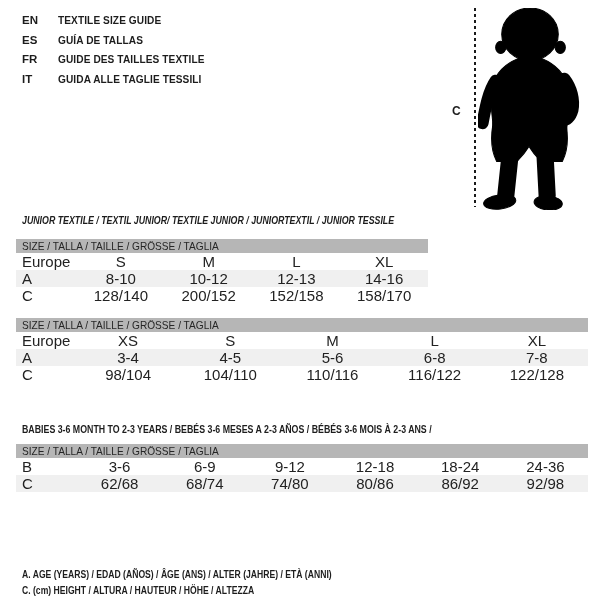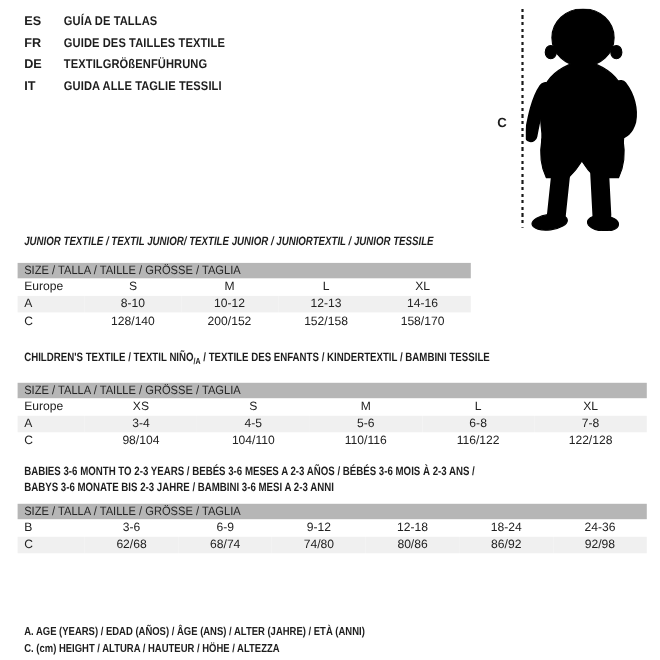--- a/index.html
+++ b/index.html
@@ -36,47 +36,47 @@
   .sec2 .sec-title{margin-bottom:12px;}
   .sec3 .sec-title{margin-bottom:0;}
   .sec3 .gap{height:8px;}
   .size-bar{
     background:#b6b6b6;height:14px;line-height:14px;
     font-size:11px;color:#262626;padding-left:6px;white-space:nowrap;
   }
   .size-bar .tline{display:inline-block;transform:scaleX(0.92);transform-origin:0 50%;}
   table.size-table{
     width:100%;border-collapse:collapse;table-layout:fixed;
-    font-size:11px;color:#222;
+    font-size:15px;color:#222;
   }
   table.size-table th{
     width:55px;text-align:left;font-weight:normal;padding:0 0 0 6px;height:15.5px;
   }
   table.size-table td{text-align:center;padding:0;height:15.5px;}
   table.size-table tr.alt{background:#f0f0f0;}
   
   .notes{position:absolute;left:22px;top:567px;font-weight:bold;font-size:10.5px;line-height:15.5px;}
   .note-line{white-space:nowrap;}
   .note-line .tline{display:inline-block;transform:scaleX(0.82);transform-origin:0 50%;}
 </style>
 </head>
 <body>
 
 <div class="lang-block">
     <div class="lang-row">
+      <span class="lang-code">EN</span>
+      <span class="lang-title">TEXTILE SIZE GUIDE</span>
+    </div>
+    <div class="lang-row">
       <span class="lang-code">ES</span>
       <span class="lang-title">GUÍA DE TALLAS</span>
     </div>
     <div class="lang-row">
       <span class="lang-code">FR</span>
       <span class="lang-title">GUIDE DES TAILLES TEXTILE</span>
-    </div>
-    <div class="lang-row">
-      <span class="lang-code">DE</span>
-      <span class="lang-title">TEXTILGRÖßENFÜHRUNG</span>
     </div>
     <div class="lang-row">
       <span class="lang-code">IT</span>
       <span class="lang-title">GUIDA ALLE TAGLIE TESSILI</span>
     </div>
   </div>
 
 <div class="figure">
   <div class="measure-line"></div>
   <span class="c-label">C</span>
@@ -129,21 +129,20 @@
           <td>128/140</td>
           <td>200/152</td>
           <td>152/158</td>
           <td>158/170</td>
         </tr>
       </tbody>
     </table>
 </section>
 
 <section class="sec sec2">
-  <h2 class="sec-title"><span class="tline"><span>CHILDREN'S TEXTILE / TEXTIL NIÑO</span><sub>/A</sub><span> / TEXTILE DES ENFANTS / KINDERTEXTIL / BAMBINI TESSILE</span></span></h2>
   <div class="size-bar"><span class="tline">SIZE / TALLA / TAILLE / GRÖSSE / TAGLIA</span></div>
   <table class="size-table">
       <tbody>
         <tr>
           <th>Europe</th>
           <td>XS</td>
           <td>S</td>
           <td>M</td>
           <td>L</td>
           <td>XL</td>
@@ -163,21 +162,20 @@
           <td>110/116</td>
           <td>116/122</td>
           <td>122/128</td>
         </tr>
       </tbody>
     </table>
 </section>
 
 <section class="sec sec3">
   <h2 class="sec-title"><span class="tline">BABIES 3-6 MONTH TO 2-3 YEARS / BEBÉS 3-6 MESES A 2-3 AÑOS / BÉBÉS 3-6 MOIS À 2-3 ANS /</span></h2>
-  <h2 class="sec-title"><span class="tline">BABYS 3-6 MONATE BIS 2-3 JAHRE / BAMBINI 3-6 MESI A 2-3 ANNI</span></h2>
   <div class="gap"></div>
   <div class="size-bar"><span class="tline">SIZE / TALLA / TAILLE / GRÖSSE / TAGLIA</span></div>
   <table class="size-table">
       <tbody>
         <tr>
           <th>B</th>
           <td>3-6</td>
           <td>6-9</td>
           <td>9-12</td>
           <td>12-18</td>

